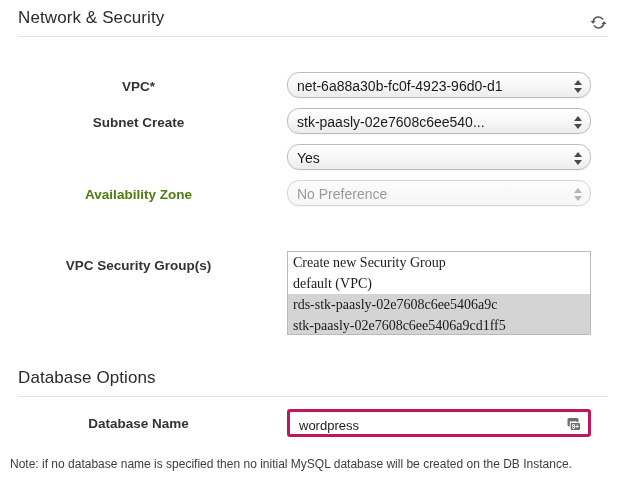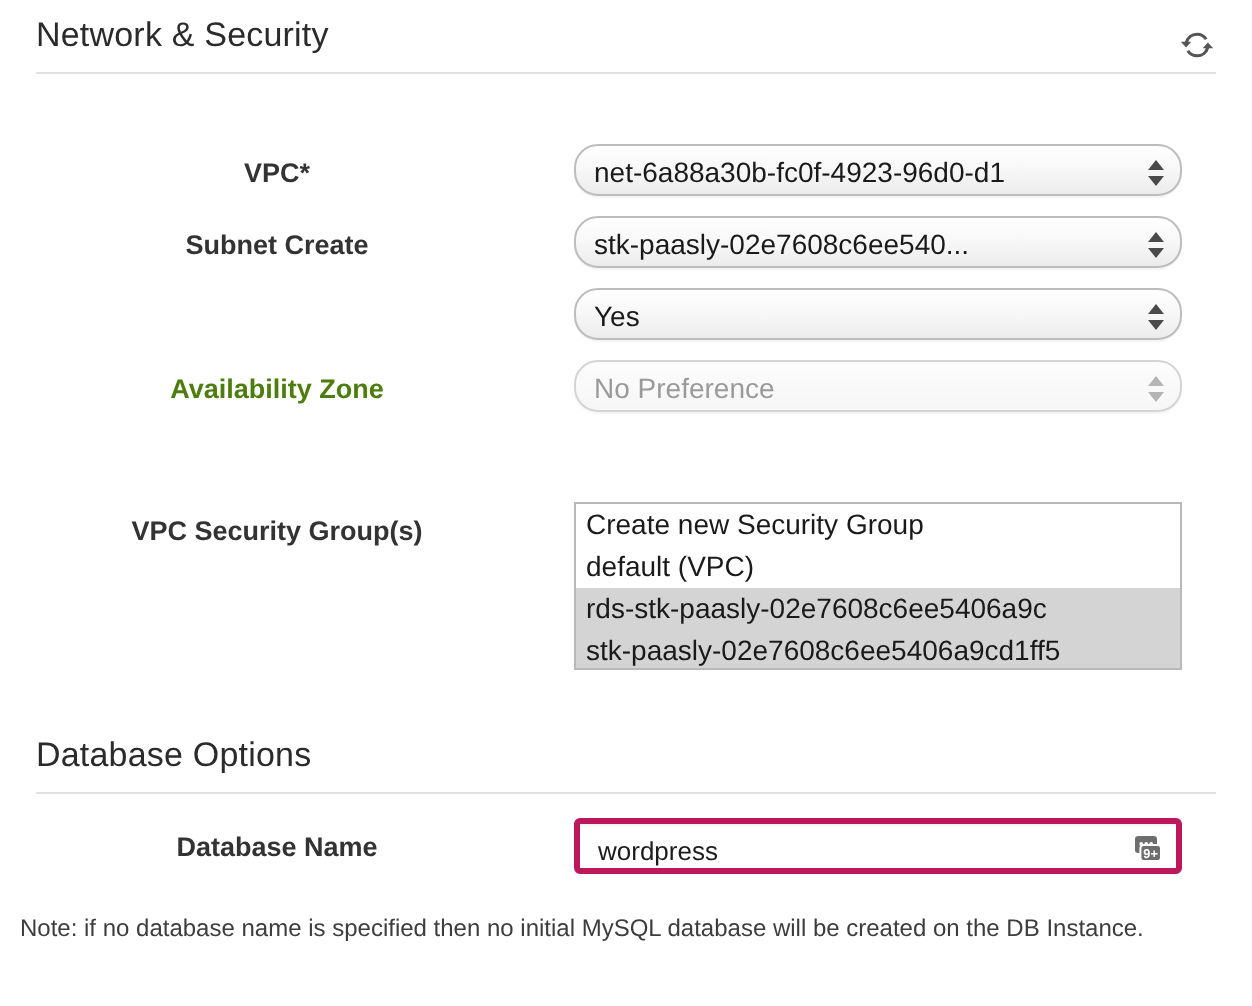--- a/index.html
+++ b/index.html
@@ -147,20 +147,21 @@
   .listbox {
     position: absolute;
     left: 287px;
     width: 304px;
     height: 84px;
     box-sizing: border-box;
     border: 1px solid #b9b9b9;
     background: #ffffff;
     overflow: hidden;
     cursor: default;
+    font-family: Liberation Serif, serif;
   }
   .listbox .opt {
     height: 21px;
     line-height: 21px;
     padding-left: 5px;
     font-size: 14px;
     color: #1a1a1a;
     white-space: nowrap;
     overflow: hidden;
     cursor: pointer;

